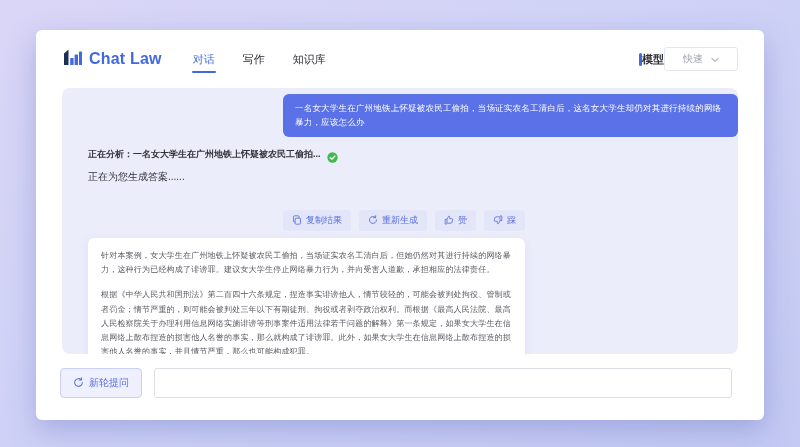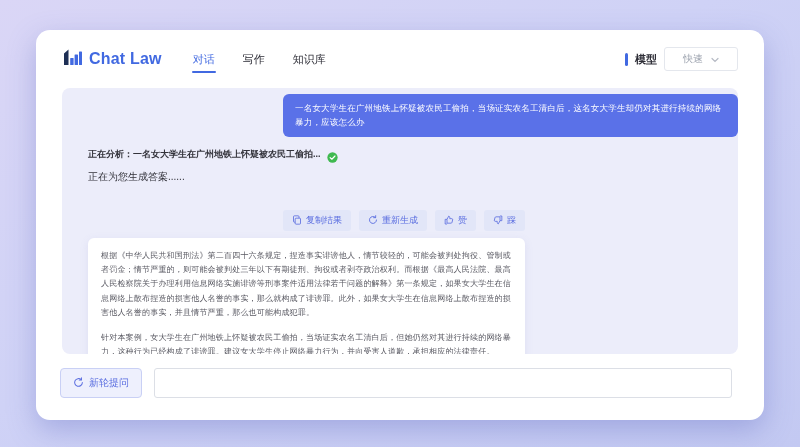--- a/index.html
+++ b/index.html
@@ -8,34 +8,34 @@
   }
   *{margin:0;padding:0;box-sizing:border-box;}
   html,body{width:800px;height:447px;overflow:hidden;}
   body{
     font-family:"Liberation Sans","DejaVu Sans",sans-serif;
     background:linear-gradient(150deg,var(--page_top) 0%,#cfd2f6 45%,var(--page_bottom) 100%);
     position:relative;
   }
   .card{
     position:absolute;left:36px;top:30px;width:728px;height:390px;
-    background:#fff;border-radius:14px;
+    background:#fff;border-radius:6px;
     box-shadow:0 10px 28px rgba(90,99,190,.35);
     display:flex;flex-direction:column;
   }
   
   .header{height:58px;display:flex;align-items:center;padding:0 26px;flex:0 0 auto;}
   .logo{display:flex;align-items:center;gap:7px;}
   .logo-text{font-size:16px;font-weight:bold;color:var(--accent);letter-spacing:.2px;}
   .nav{display:flex;align-items:flex-end;gap:26px;margin-left:30px;}
   .nav-item{font-size:11px;color:#2d2d36;cursor:pointer;position:relative;padding:6px 1px;}
   .nav-item.active{color:var(--accent);}
   .nav-item.active::after{content:"";position:absolute;left:0;right:0;bottom:0;height:2px;border-radius:1px;background:var(--accent);}
   .spacer{flex:1;}
-  .model{display:flex;align-items:center;gap:7px;}
+  .model{display:flex;align-items:center;}
   .model-bar{width:3px;height:13px;border-radius:1.5px;background:var(--accent);}
   .model-label{font-size:11px;font-weight:bold;color:#2d2d36;}
   .model-select{
     display:flex;align-items:center;gap:8px;border:1px solid #e4e7ed;border-radius:3px;
     padding:4px 18px;font-size:10px;color:#9aa0ac;background:#fff;cursor:pointer;
   }
   
   .chat{
     margin:0 26px;height:266px;background:var(--chat_bg);border-radius:8px;
     display:flex;flex-direction:column;overflow:hidden;flex:0 0 auto;
@@ -166,22 +166,22 @@
                 <path d="M3.6 5.2 L5.6 1.4 c.8.1 1.3.7 1.3 1.4 v1.6 h2.5 c.7 0 1.2.6 1 1.3 l-.8 3.2 c-.1.5-.6.9-1.1.9 H3.6 Z" fill="none" stroke="#5b6ee0" stroke-width="1" stroke-linejoin="round"></path>
                 <path d="M3.6 5.2 H1.4 v5.6 h2.2" fill="none" stroke="#5b6ee0" stroke-width="1" stroke-linejoin="round"></path>
               </g>
             </svg>
         </span>
         <span>踩</span>
       </button>
     </div>
 
     <div class="answer">
+      <p>针对本案例，女大学生在广州地铁上怀疑被农民工偷拍，当场证实农名工清白后，但她仍然对其进行持续的网络暴力，这种行为已经构成了诽谤罪。建议女大学生停止网络暴力行为，并向受害人道歉，承担相应的法律责任。</p>
       <p>根据《中华人民共和国刑法》第二百四十六条规定，捏造事实诽谤他人，情节较轻的，可能会被判处拘役、管制或者罚金；情节严重的，则可能会被判处三年以下有期徒刑、拘役或者剥夺政治权利。而根据《最高人民法院、最高人民检察院关于办理利用信息网络实施诽谤等刑事案件适用法律若干问题的解释》第一条规定，如果女大学生在信息网络上散布捏造的损害他人名誉的事实，那么就构成了诽谤罪。此外，如果女大学生在信息网络上散布捏造的损害他人名誉的事实，并且情节严重，那么也可能构成犯罪。</p>
-      <p>针对本案例，女大学生在广州地铁上怀疑被农民工偷拍，当场证实农名工清白后，但她仍然对其进行持续的网络暴力，这种行为已经构成了诽谤罪。建议女大学生停止网络暴力行为，并向受害人道歉，承担相应的法律责任。</p>
     </div>
 
   </div>
 
   <div class="composer">
     <button class="new-round">
       <span>
         <svg width="11" height="11" viewBox="0 0 12 12">
             <path d="M10.2 6 A4.2 4.2 0 1 1 8.9 2.9" fill="none" stroke="#5b6ee0" stroke-width="1.1" stroke-linecap="round"></path>
             <path d="M9.2 0.8 L9.2 3.2 L6.8 3.2" fill="none" stroke="#5b6ee0" stroke-width="1.1" stroke-linecap="round" stroke-linejoin="round"></path>

